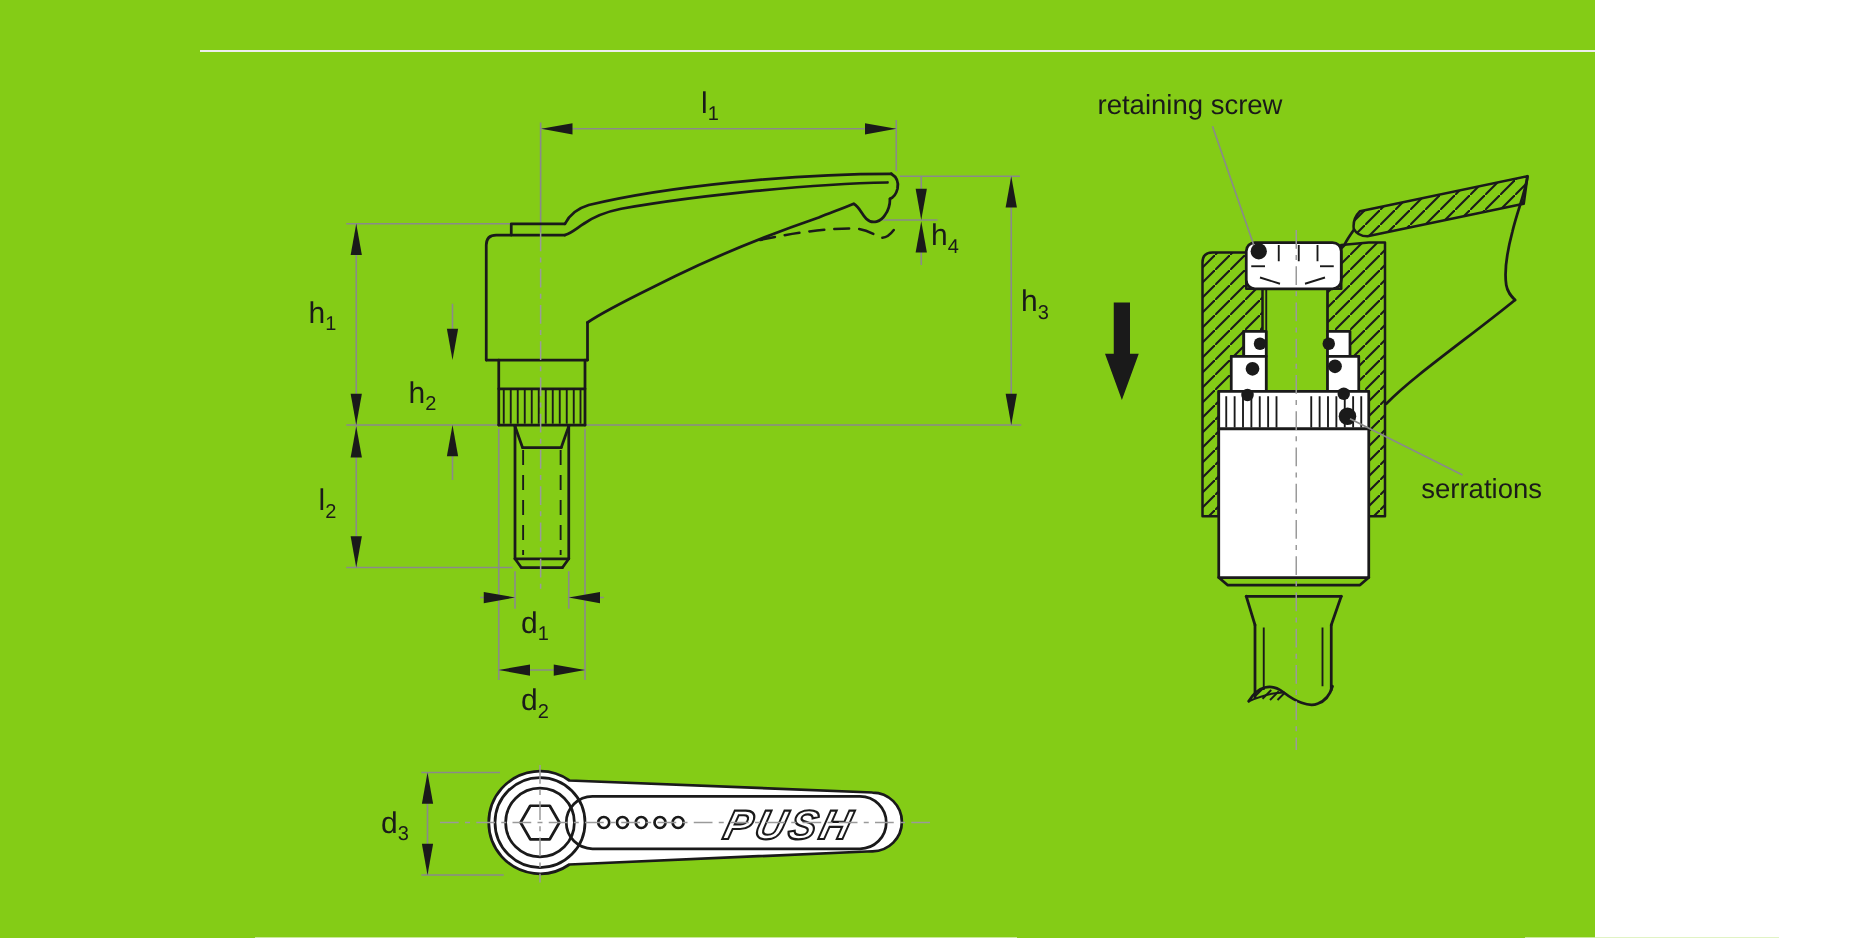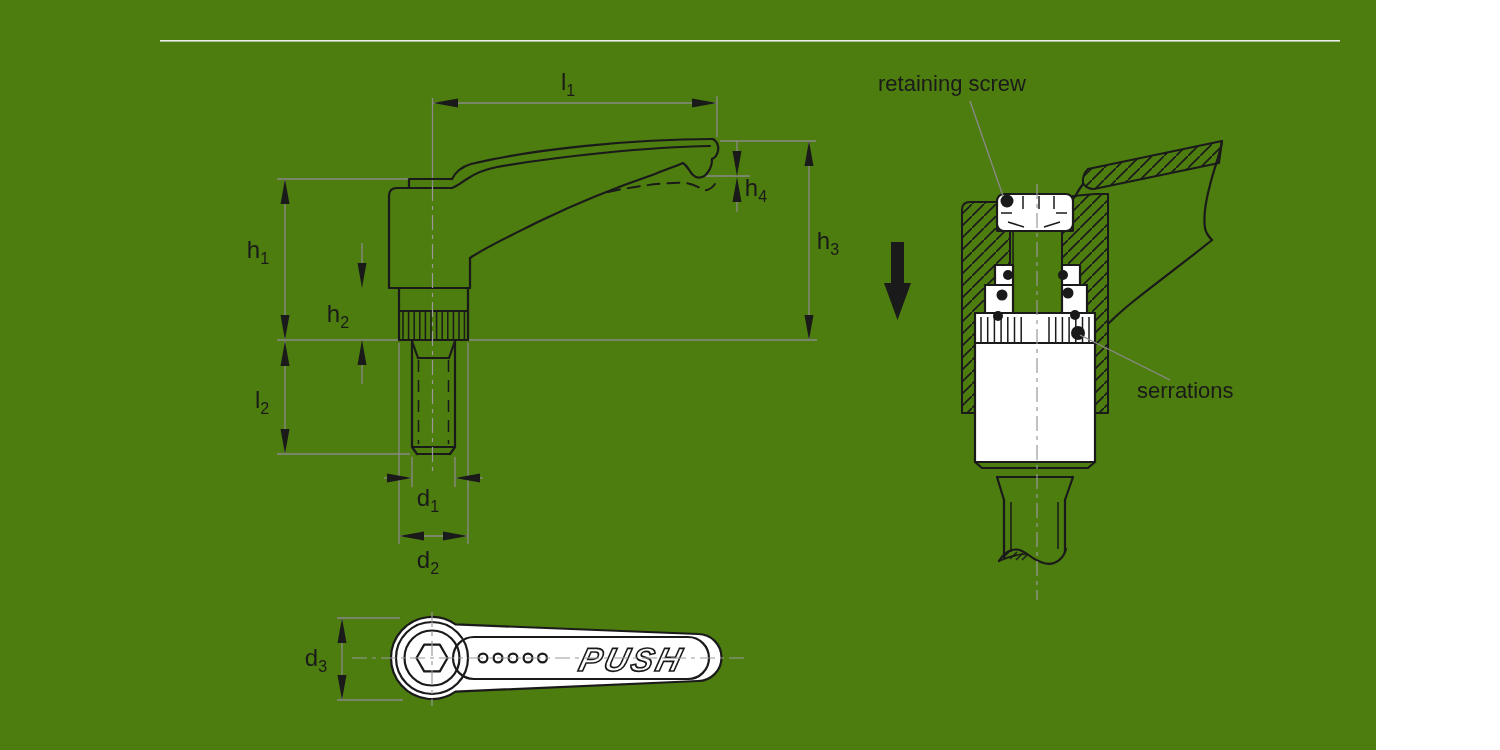--- a/index.html
+++ b/index.html
@@ -1,16 +1,16 @@
 <!DOCTYPE html>
 <html><head>
 <meta charset="utf-8">
 <style>
   html,body{margin:0;padding:0;background:#ffffff;}
-  .stage{position:relative;width:1376px;height:750px;background:#4d7c0f;overflow:hidden;text-align:center;}
+  .stage{position:relative;width:1276px;height:750px;background:#84cc16;overflow:hidden;text-align:center;}
   svg{display:block;}
   text{font-family:"Liberation Sans","DejaVu Sans",sans-serif;fill:#1a1a1a;}
   .dimlbl{font-size:24px;}
   .dimlbl .sub{font-size:16px;}
   .note{font-size:22px;}
   .push-text{font-size:33px;font-style:italic;font-weight:bold;letter-spacing:3px;
              fill:#ffffff;stroke:#1a1a1a;stroke-width:1.7px;}
   .part{stroke:#1a1a1a;stroke-width:2.2;fill:none;stroke-linecap:round;stroke-linejoin:round;}
   .partfill{stroke:#1a1a1a;stroke-width:2.2;fill:#ffffff;stroke-linejoin:round;}
   .thin{stroke:#1a1a1a;stroke-width:1.5;fill:none;}

